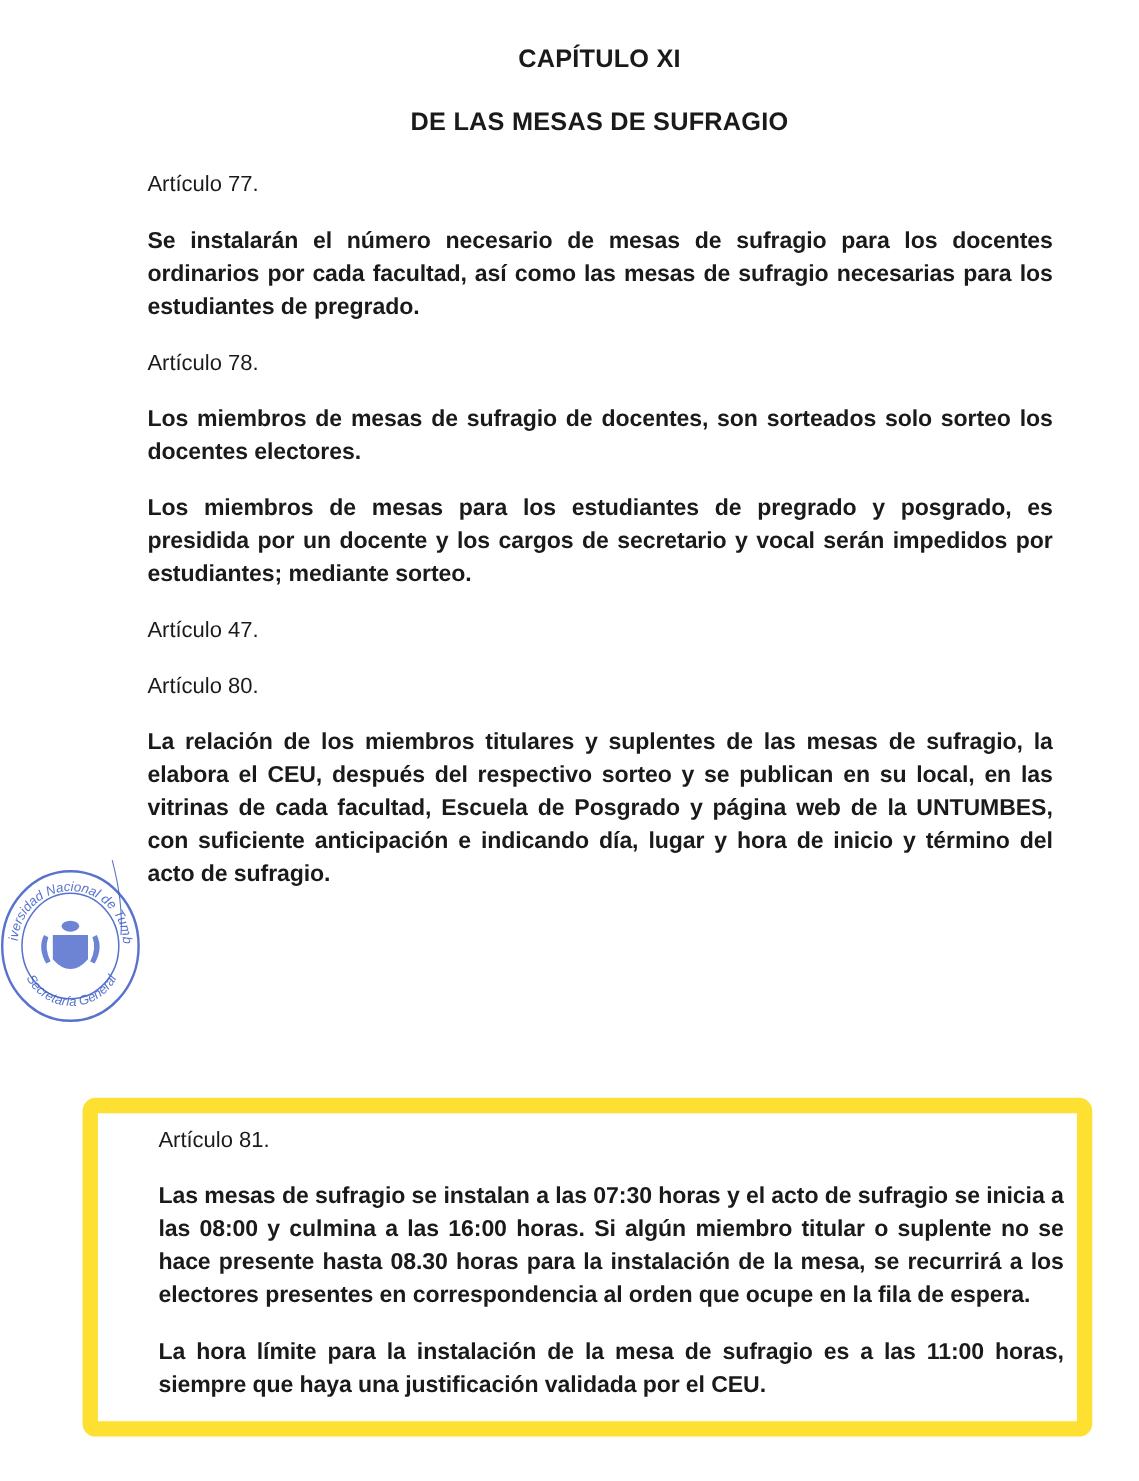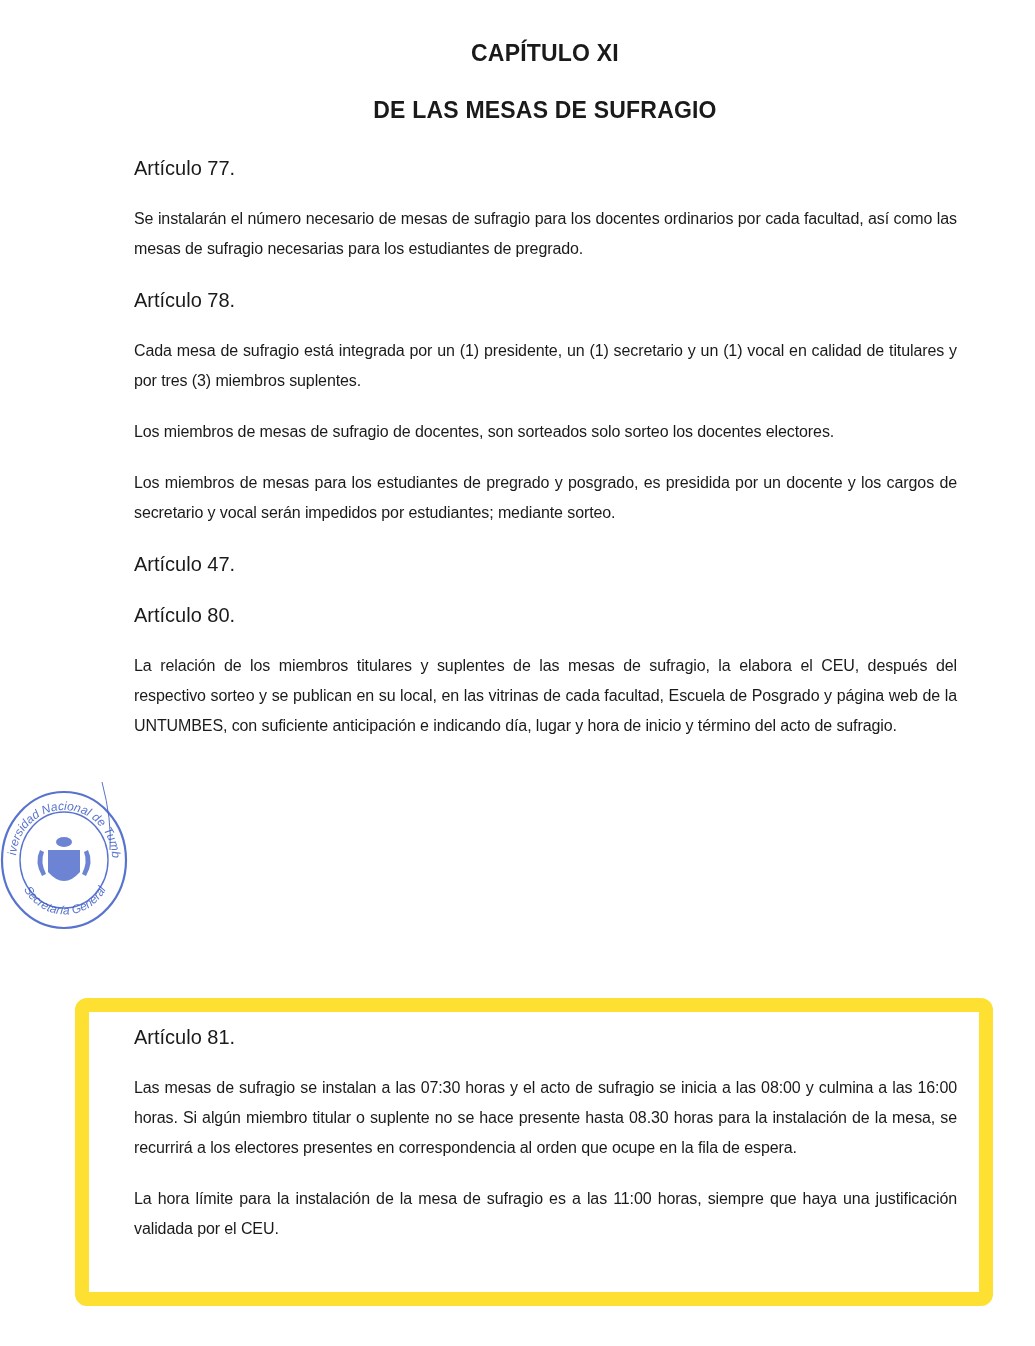--- a/index.html
+++ b/index.html
@@ -47,43 +47,44 @@
       top: 153px;
       width: 823px;
     }
     .article-heading {
       font-weight: normal;
       font-size: 20px;
       line-height: 30px;
       margin: 0 0 21px 0;
     }
     .paragraph {
-      font-size: 16px;
+      font-size: 21px;
       line-height: 30px;
       text-align: justify;
       margin: 0 0 21px 0;
       letter-spacing: -0.1px;
+      font-weight: bold;
     }
     .article { margin: 0; }
     .article + .article { margin-top: 12px; }
 
     
     .highlight-box {
       position: absolute;
       left: 75px;
       top: 998px;
       width: 890px;
       height: 280px;
       border: 14px solid #fde031;
       border-radius: 12px;
       background: transparent;
     }
     .highlight-content {
       position: absolute;
-      left: 134px;
+      left: 144px;
       top: 1022px;
       width: 823px;
     }
 
     
     .stamp {
       position: absolute;
       left: -2px;
       top: 780px;
       width: 132px;
@@ -98,21 +99,20 @@
   <div class="chapter-title">CAPÍTULO XI</div>
   <div class="section-title">DE LAS MESAS DE SUFRAGIO</div>
 
   <div class="content">
     <div class="article">
       <p class="article-heading">Artículo 77.</p>
       <p class="paragraph">Se instalarán el número necesario de mesas de sufragio para los docentes ordinarios por cada facultad, así como las mesas de sufragio necesarias para los estudiantes de pregrado.</p>
     </div>
     <div class="article">
       <p class="article-heading">Artículo 78.</p>
-      <p class="paragraph">Cada mesa de sufragio está integrada por un (1) presidente, un (1) secretario y un (1) vocal en calidad de titulares y por tres (3) miembros suplentes.</p>
       <p class="paragraph">Los miembros de mesas de sufragio de docentes, son sorteados solo sorteo los docentes electores.</p>
       <p class="paragraph">Los miembros de mesas para los estudiantes de pregrado y posgrado, es presidida por un docente y los cargos de secretario y vocal serán impedidos por estudiantes; mediante sorteo.</p>
     </div>
     <div class="article">
       <p class="article-heading">Artículo 47.</p>
     </div>
     <div class="article">
       <p class="article-heading">Artículo 80.</p>
       <p class="paragraph">La relación de los miembros titulares y suplentes de las mesas de sufragio, la elabora el CEU, después del respectivo sorteo y se publican en su local, en las vitrinas de cada facultad, Escuela de Posgrado y página web de la UNTUMBES, con suficiente anticipación e indicando día, lugar y hora de inicio y término del acto de sufragio.</p>
     </div>

